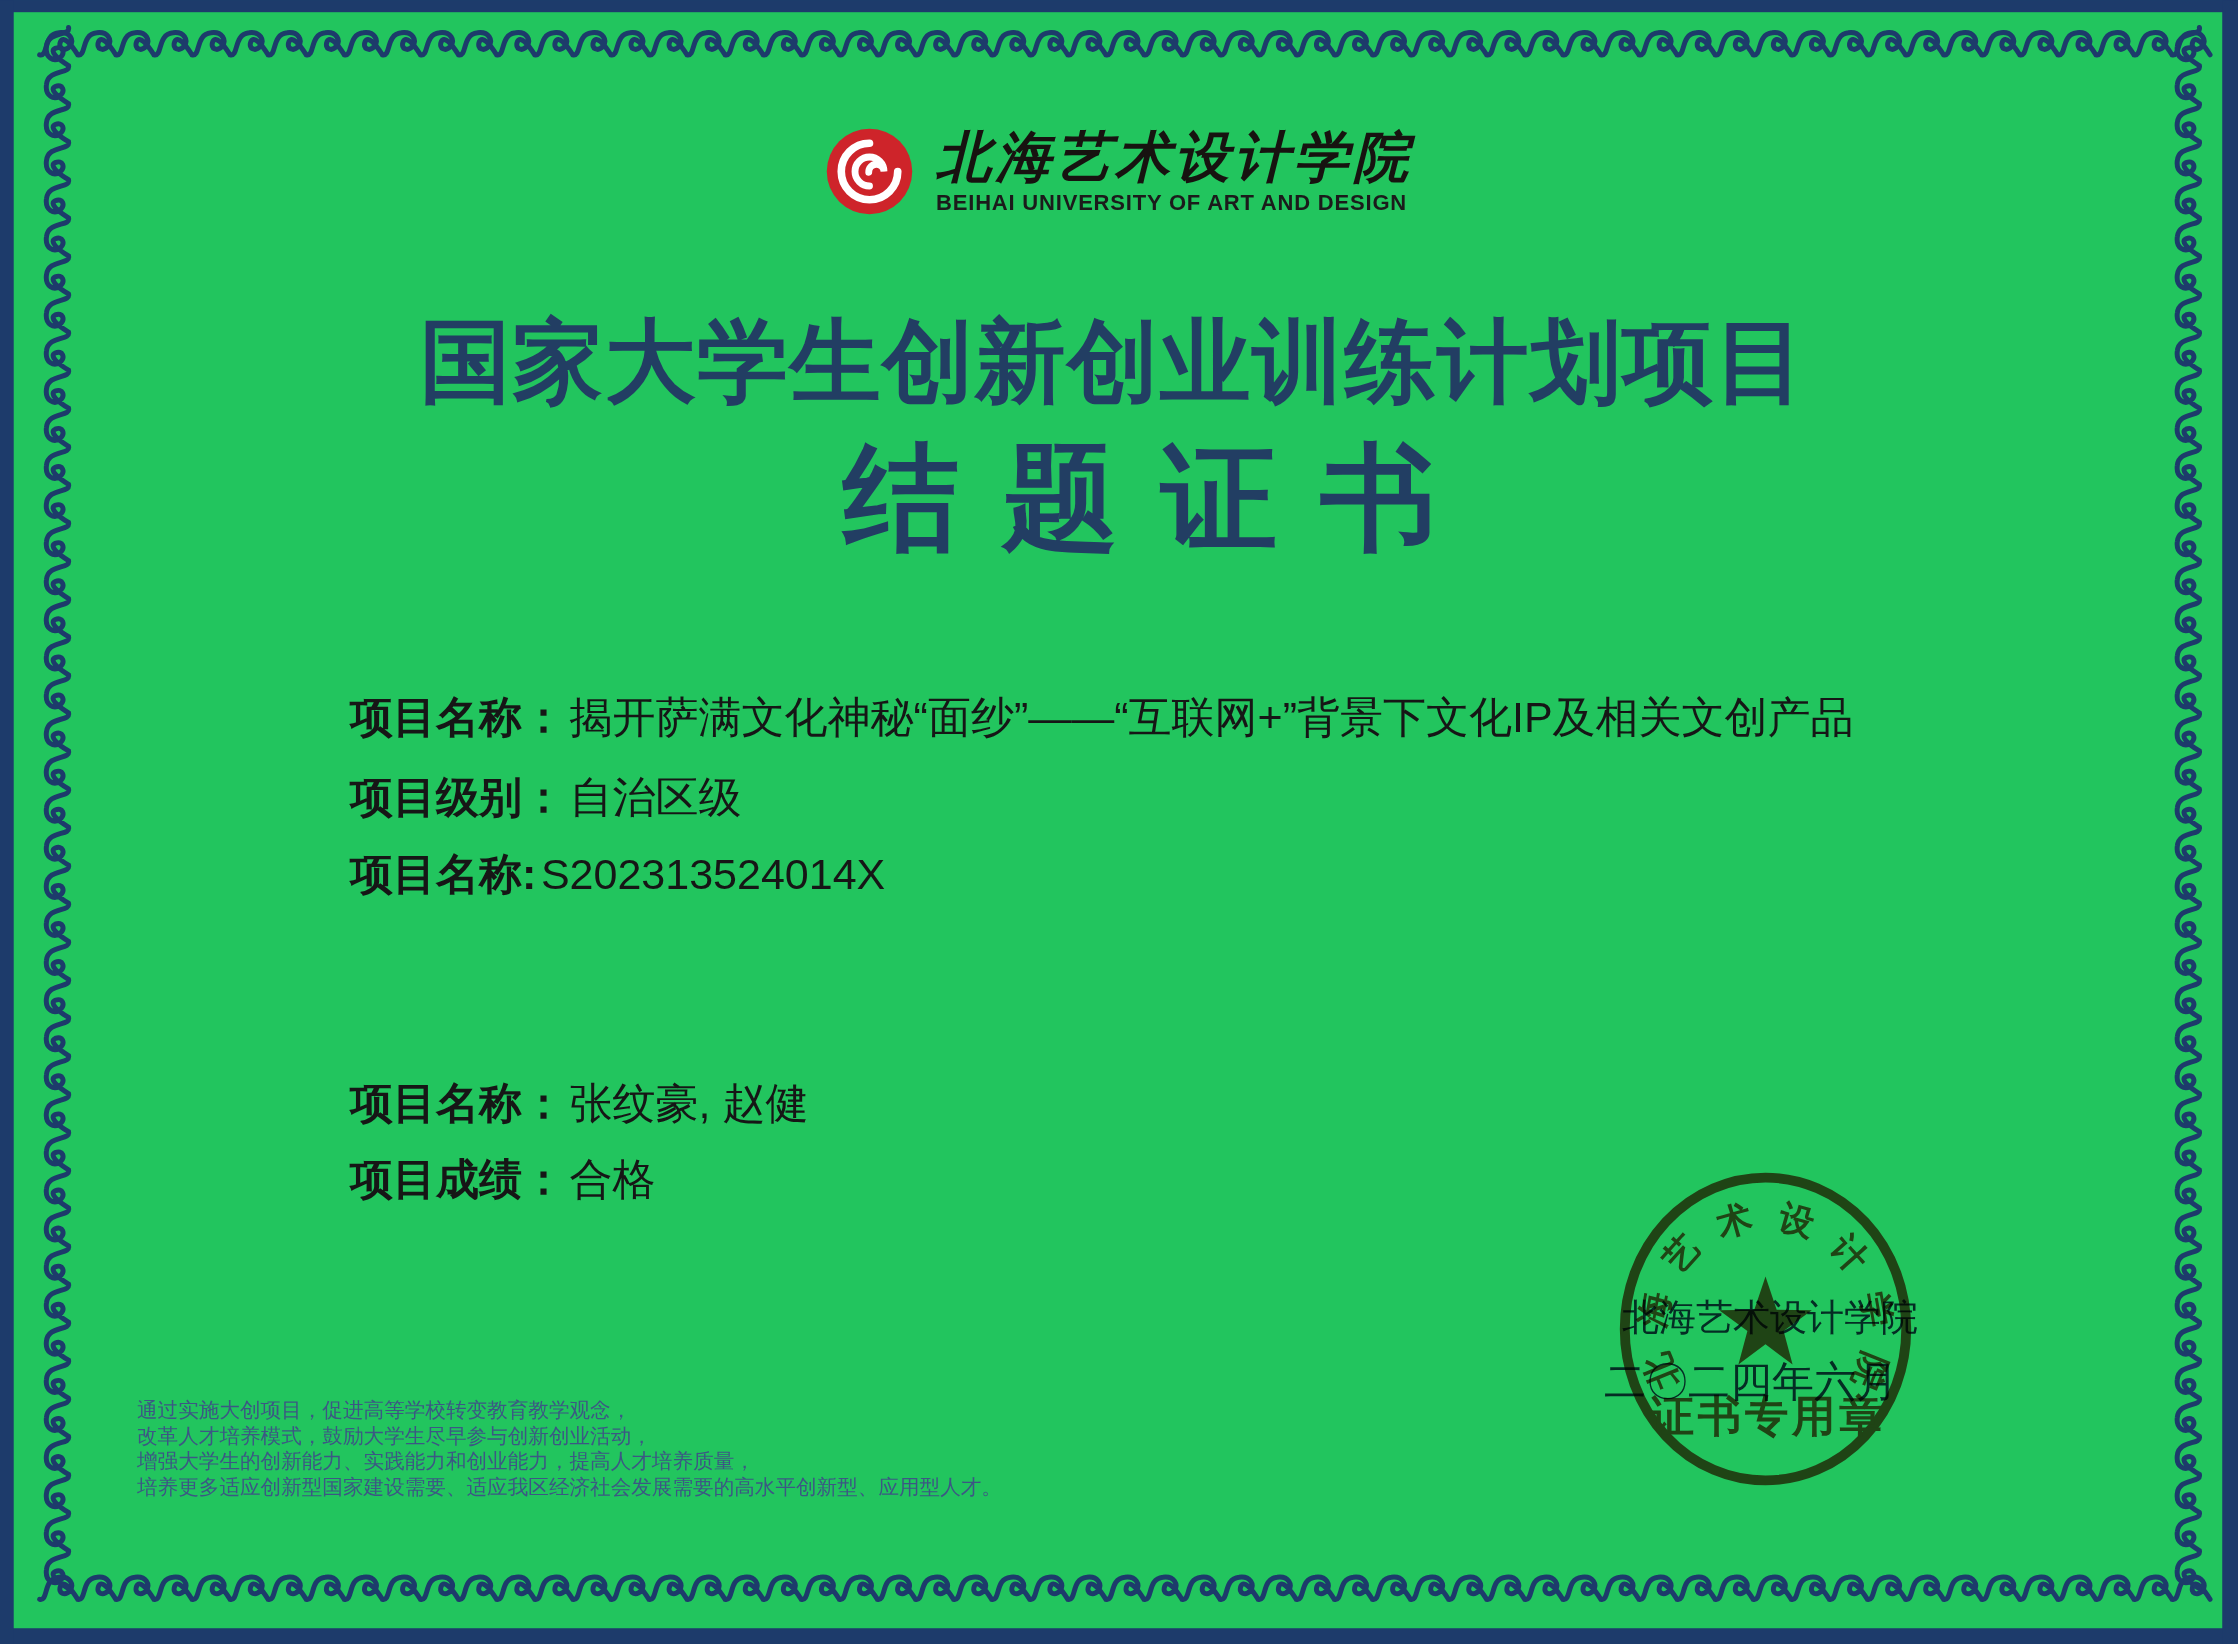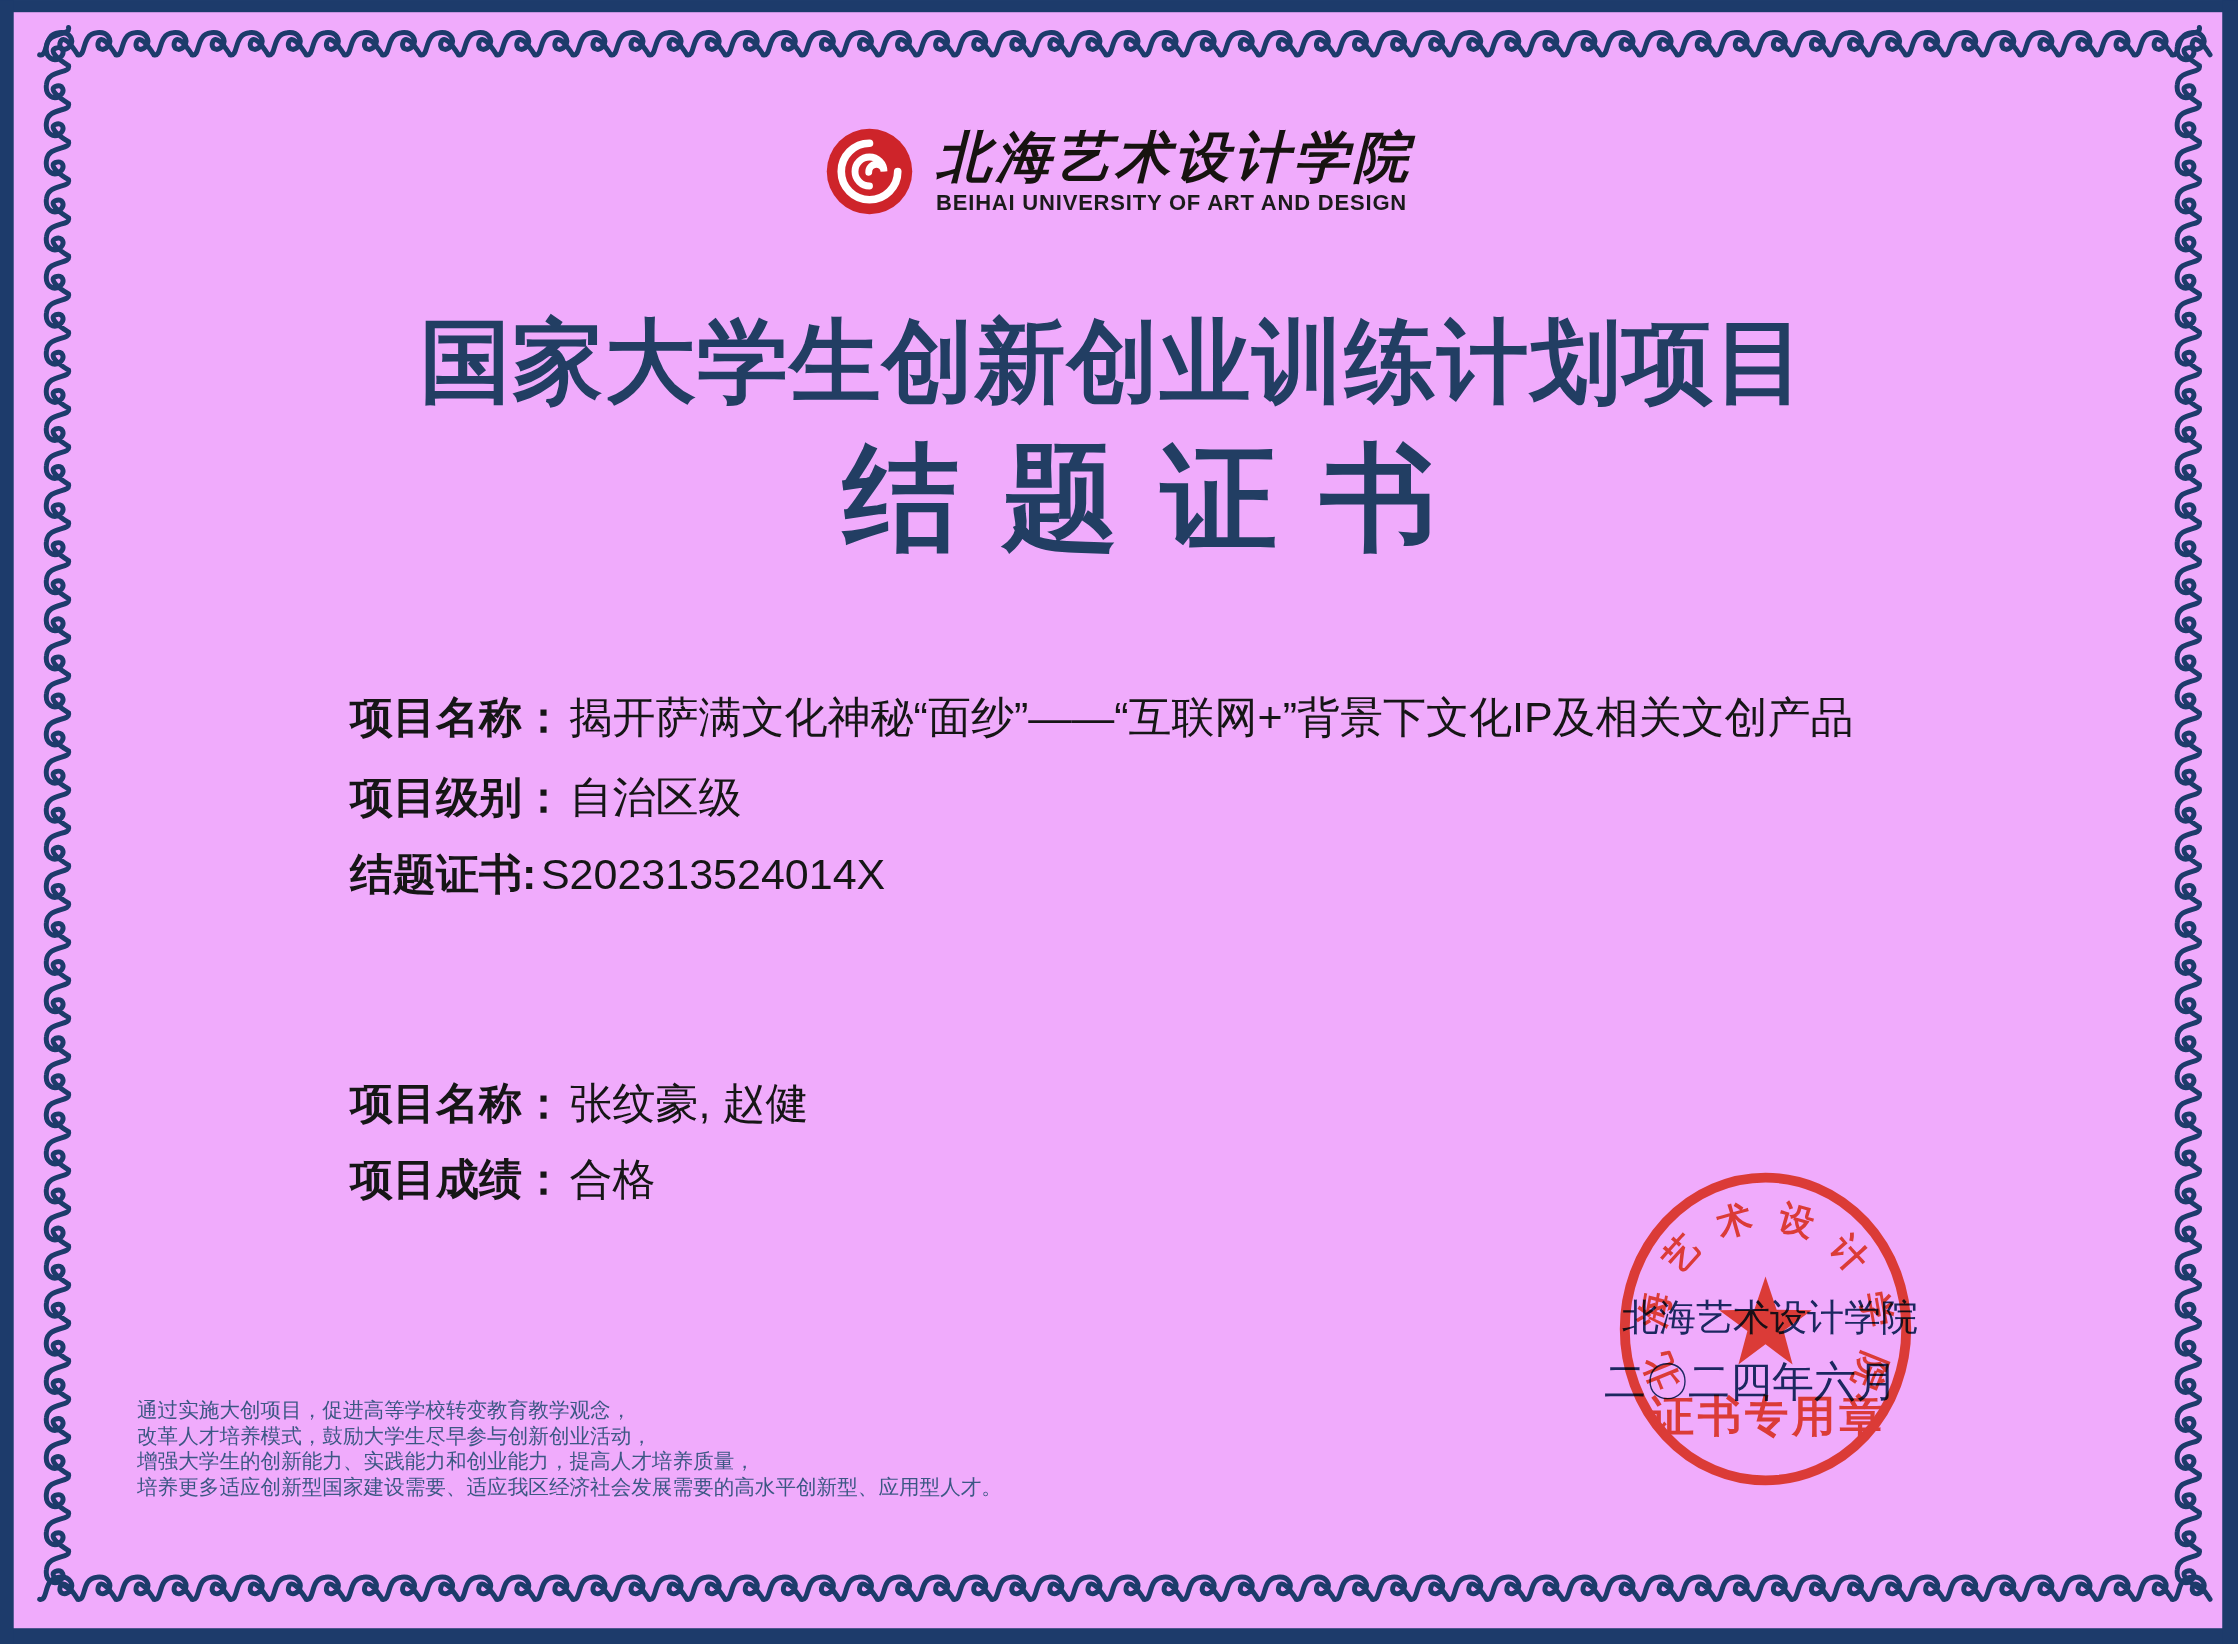--- a/index.html
+++ b/index.html
@@ -1,16 +1,16 @@
 <!DOCTYPE html>
 <html style="font-size:12.2px"><head>
 <meta charset="utf-8">
 <style>
   html,body{margin:0;padding:0;background:#ffffff;}
-  .page{position:relative;width:2239px;height:1645px;background:#f0abfc;overflow:hidden;
+  .page{position:relative;width:2239px;height:1645px;background:#22c55e;overflow:hidden;
         font-family:"Liberation Sans","DejaVu Sans",sans-serif;}
   .border-svg{position:absolute;left:0;top:0;width:2239px;height:1645px;}
 
   
   .logo-row{position:absolute;left:0;top:126px;width:2239px;display:flex;justify-content:center;align-items:center;gap:23px;}
   .logo-text-col{display:flex;flex-direction:column;align-items:flex-start;}
   .logo-cn{font-family:"DejaVu Serif","Liberation Serif",serif;font-weight:700;font-style:italic;
            font-size:55px;line-height:61px;letter-spacing:4.6px;color:#171310;white-space:nowrap;}
   .logo-en{font-size:22px;font-weight:700;letter-spacing:0.8px;color:#1b1b1b;margin-top:3px;white-space:nowrap;}
 
@@ -80,21 +80,21 @@
   <div class="cert-title">国家大学生创新创业训练计划项目</div>
   <div class="cert-subtitle">结题证书</div>
 
   <div class="field-row row-0">
     <span class="field-label">项目名称：</span><span class="field-value">揭开萨满文化神秘“面纱”——“互联网+”背景下文化IP及相关文创产品</span>
   </div>
   <div class="field-row row-1">
     <span class="field-label">项目级别：</span><span class="field-value">自治区级</span>
   </div>
   <div class="field-row row-2">
-    <span class="field-label">结题证书:</span><span class="field-value">S202313524014X</span>
+    <span class="field-label">项目名称:</span><span class="field-value">S202313524014X</span>
   </div>
   <div class="field-row row-5">
     <span class="field-label">项目名称：</span><span class="field-value">张纹豪, 赵健</span>
   </div>
   <div class="field-row row-6">
     <span class="field-label">项目成绩：</span><span class="field-value">合格</span>
   </div>
 
 
   <div class="footnote">

